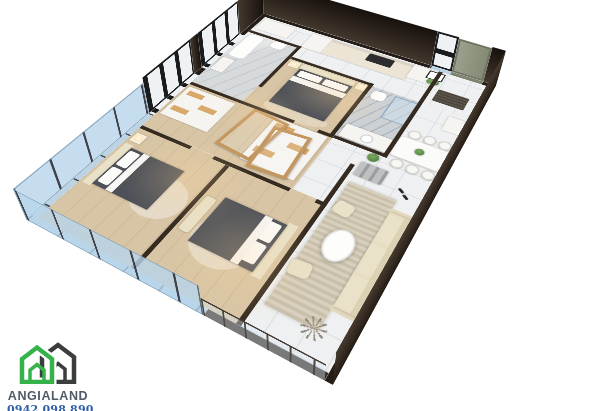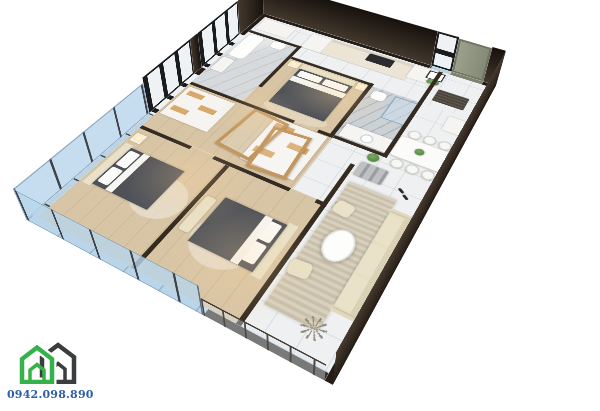--- a/index.html
+++ b/index.html
@@ -196,15 +196,16 @@
     <svg width="64" height="42" viewBox="0 0 64 42">
 
       <path d="M26 40 L26 15 L42 3 L58 15 L58 40 Z" fill="none" stroke="#3b3d3f" stroke-width="4.5" stroke-linejoin="miter"></path>
       <path d="M35 40 L35 27 L42 21.5 L49 27 L49 40" fill="none" stroke="#3b3d3f" stroke-width="3.5"></path>
 
       <path d="M6 40 L6 17 L21 5.5 L36 17 L36 40 Z" fill="none" stroke="#ffffff" stroke-width="9"></path>
 
       <path d="M6 40 L6 17 L21 5.5 L36 17 L36 40 Z" fill="none" stroke="#35b24a" stroke-width="4.5" stroke-linejoin="miter"></path>
       <path d="M14 40 L14 28 L21 22.5 L28 28 L28 40" fill="none" stroke="#35b24a" stroke-width="3.5"></path>
     </svg>
+    <div id="brand">ANGIALAND</div>
     <div id="phone">0942.098.890</div>
   </div>
 </div>
 
 </body></html>

